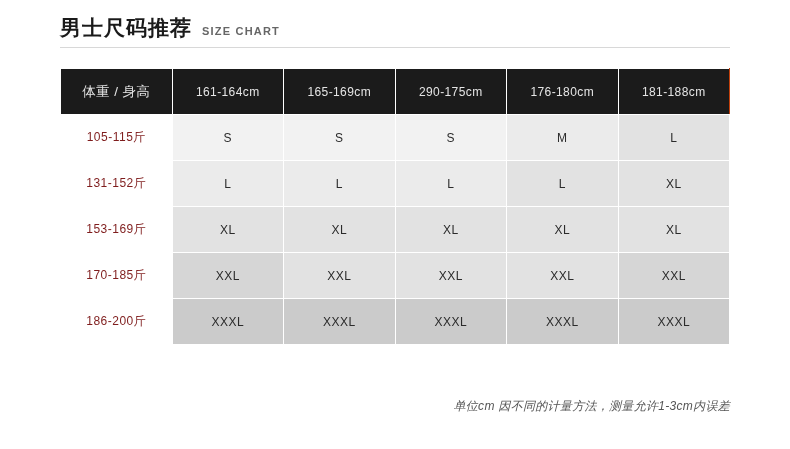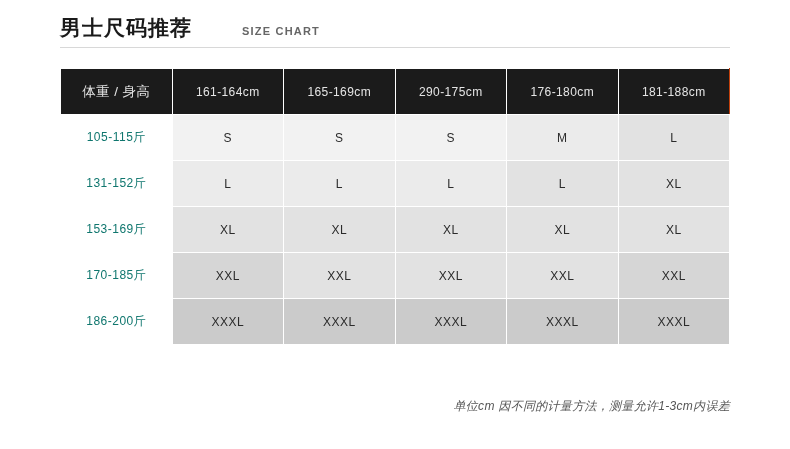--- a/index.html
+++ b/index.html
@@ -32,21 +32,20 @@
     font-size: 21px;
     font-weight: bold;
     color: #1a1a1a;
     letter-spacing: 1px;
   }
   .title-en {
     font-size: 11px;
     font-weight: bold;
     color: #666666;
     letter-spacing: 1.2px;
-    margin-left: 40px;
   }
   .header-rule {
     position: absolute;
     left: 60px;
     top: 47px;
     width: 670px;
     height: 1px;
     background: #d8d8d8;
   }
   table.size-chart {
@@ -72,21 +71,21 @@
     font-size: 13.5px;
     font-weight: bold;
     letter-spacing: 0.4px;
     border-color: #1b1b1b;
     border-right: 1px solid #3a3a3a;
   }
   thead th:last-child { border-right: 1px solid #c2410c; }
   thead th.first-col { font-size: 13.5px; }
   td.rowhead {
     background: #ffffff;
-    color: #0f766e;
+    color: #7f1d1d;
     font-size: 13.5px;
     border-left: 1px solid #ffffff;
     border-right: 1px solid #e6e6e6;
     letter-spacing: 0.5px;
   }
   td.cell {
     color: #2b2b2b;
     font-size: 13.5px;
     letter-spacing: 0.5px;
   }

